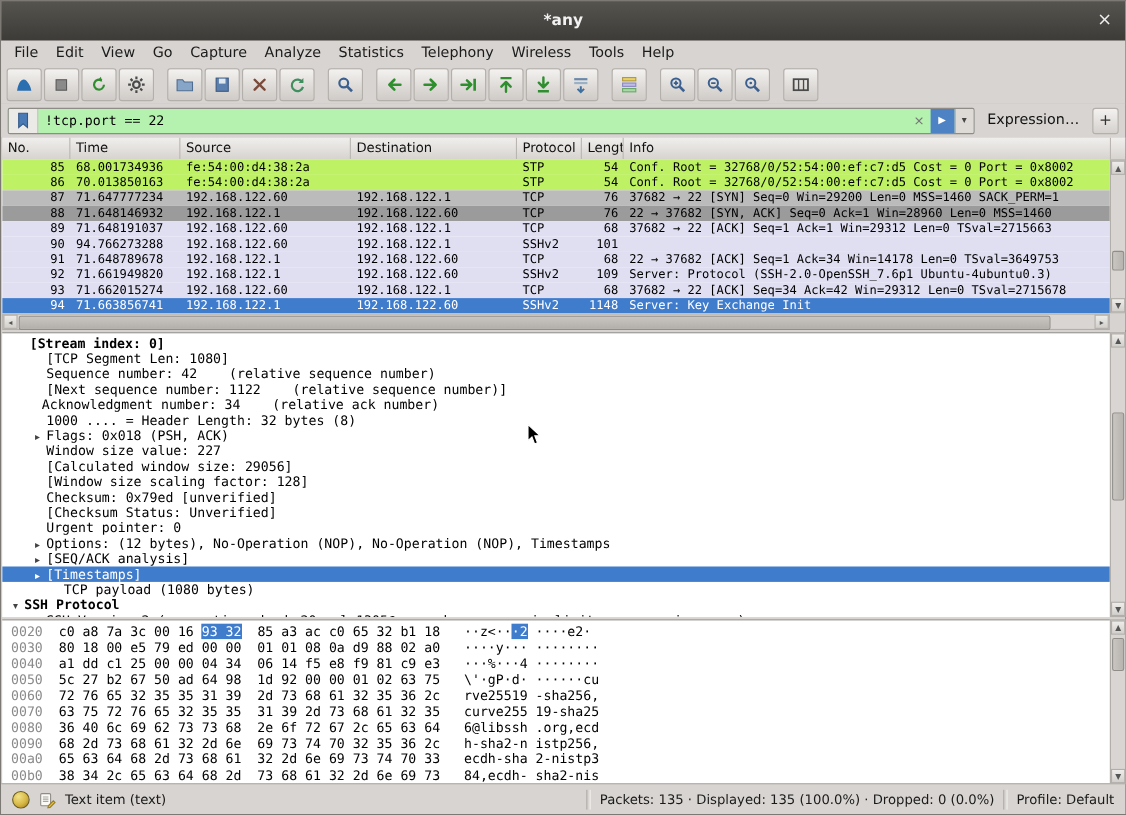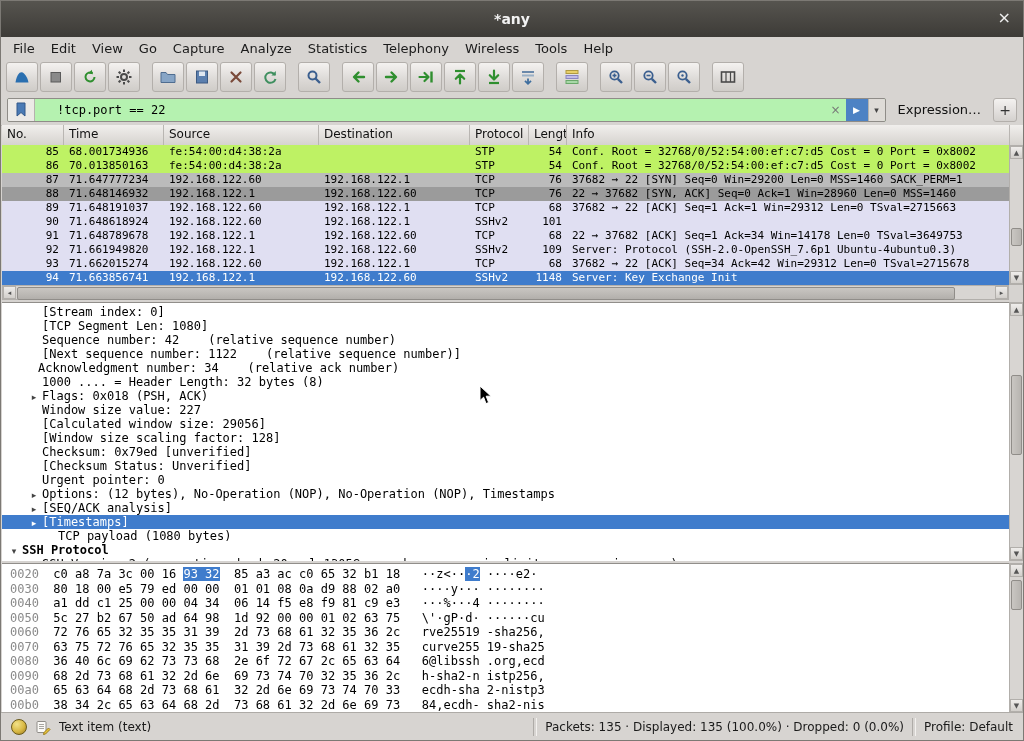--- a/index.html
+++ b/index.html
@@ -20,21 +20,21 @@
            align-items:center;padding-left:5px;gap:2px;border-bottom:1px solid #c2bfbb;}
   .tbtn{width:30px;height:28px;border:1px solid #b3afab;border-radius:3px;flex-shrink:0;
         background:linear-gradient(#f4f2f0,#dcd9d6 60%,#cfccc8);display:flex;align-items:center;justify-content:center;}
   .tsep{width:8px;flex-shrink:0;}
   
   .filterbar{position:absolute;top:93px;left:0;right:0;height:31px;background:#d7d4d1;display:flex;
              align-items:center;padding:0 6px;gap:6px;border-bottom:1px solid #bdbab6;}
   .filterwrap{width:880px;height:22px;border:1px solid #8f8c88;border-radius:2px;display:flex;
               align-items:stretch;overflow:hidden;background:var(--fgreen);}
   .bookmark{width:26px;background:#eceae7;border-right:1px solid #b5b2ae;display:flex;align-items:center;justify-content:center;}
-  .filterinput{flex:1;border:0;outline:none;background:var(--fgreen);padding:0 22px;
+  .filterinput{flex:1;border:0;outline:none;background:var(--fgreen);padding:0 6px;
                font:12px "DejaVu Sans Mono",monospace;color:#000;}
   .fclear{width:20px;display:flex;align-items:center;justify-content:center;color:#777;font-size:12px;}
   .fapply{width:22px;background:#4d82c4;color:#fff;display:flex;align-items:center;justify-content:center;font-size:9px;}
   .fcaret{width:16px;background:#dedbd7;border-left:1px solid #b5b2ae;display:flex;align-items:center;
           justify-content:center;color:#444;font-size:9px;}
   .fexpr{font-size:13px;color:#111;padding:2px 6px;white-space:nowrap;}
   .fadd{margin-left:auto;width:22px;height:22px;border:1px solid #b3afab;border-radius:3px;
         background:linear-gradient(#f4f2f0,#d4d1ce);display:flex;align-items:center;justify-content:center;
         font-size:14px;color:#333;}
   
@@ -328,21 +328,21 @@
         <div class="pcell" style="width: 62px; text-align: right;">89</div>
         <div class="pcell" style="width: 100px; text-align: left;">71.648191037</div>
         <div class="pcell" style="width: 155px; text-align: left;">192.168.122.60</div>
         <div class="pcell" style="width: 151px; text-align: left;">192.168.122.1</div>
         <div class="pcell" style="width: 59px; text-align: left;">TCP</div>
         <div class="pcell" style="width: 38px; text-align: right;">68</div>
         <div class="pcell" style="width: 443px; text-align: left; flex: 1 1 0%;">37682 → 22 [ACK] Seq=1 Ack=1 Win=29312 Len=0 TSval=2715663</div>
       </div>
       <div class="prow v-lav">
         <div class="pcell" style="width: 62px; text-align: right;">90</div>
-        <div class="pcell" style="width: 100px; text-align: left;">71.648618924</div>
+        <div class="pcell" style="width: 100px; text-align: left;">94.766273288</div>
         <div class="pcell" style="width: 155px; text-align: left;">192.168.122.60</div>
         <div class="pcell" style="width: 151px; text-align: left;">192.168.122.1</div>
         <div class="pcell" style="width: 59px; text-align: left;">SSHv2</div>
         <div class="pcell" style="width: 38px; text-align: right;">101</div>
         <div class="pcell" style="width: 443px; text-align: left; flex: 1 1 0%; margin-top: 48px;">Client: Protocol (SSH-2.0-OpenSSH_7.9p1 Debian-10)</div>
       </div>
       <div class="prow v-lav">
         <div class="pcell" style="width: 62px; text-align: right;">91</div>
         <div class="pcell" style="width: 100px; text-align: left;">71.648789678</div>
         <div class="pcell" style="width: 155px; text-align: left;">192.168.122.1</div>
@@ -386,21 +386,21 @@
     <div class="sarrow down">▼</div>
   </div>
   <div class="hscroll">
     <div class="harrow left">◂</div>
     <div class="hthumb"></div>
     <div class="harrow right">▸</div>
   </div>
   <div class="corner"></div>
 
   <div class="details">
-      <div class="dline" style="padding-left: 24px;"><span class="exp"></span><span>[Stream index: 0]</span></div>
+      <div class="dline" style="padding-left: 9px; font-weight: bold;"><span class="exp"></span><span>[Stream index: 0]</span></div>
       <div class="dline" style="padding-left: 24px;"><span class="exp"></span><span>[TCP Segment Len: 1080]</span></div>
       <div class="dline" style="padding-left: 24px;"><span class="exp"></span><span>Sequence number: 42    (relative sequence number)</span></div>
       <div class="dline" style="padding-left: 24px;"><span class="exp"></span><span>[Next sequence number: 1122    (relative sequence number)]</span></div>
       <div class="dline" style="padding-left: 20px;"><span class="exp"></span><span>Acknowledgment number: 34    (relative ack number)</span></div>
       <div class="dline" style="padding-left: 24px;"><span class="exp"></span><span>1000 .... = Header Length: 32 bytes (8)</span></div>
       <div class="dline" style="padding-left: 24px;"><span class="exp">▸</span><span>Flags: 0x018 (PSH, ACK)</span></div>
       <div class="dline" style="padding-left: 24px;"><span class="exp"></span><span>Window size value: 227</span></div>
       <div class="dline" style="padding-left: 24px;"><span class="exp"></span><span>[Calculated window size: 29056]</span></div>
       <div class="dline" style="padding-left: 24px;"><span class="exp"></span><span>[Window size scaling factor: 128]</span></div>
       <div class="dline" style="padding-left: 24px;"><span class="exp"></span><span>Checksum: 0x79ed [unverified]</span></div>

